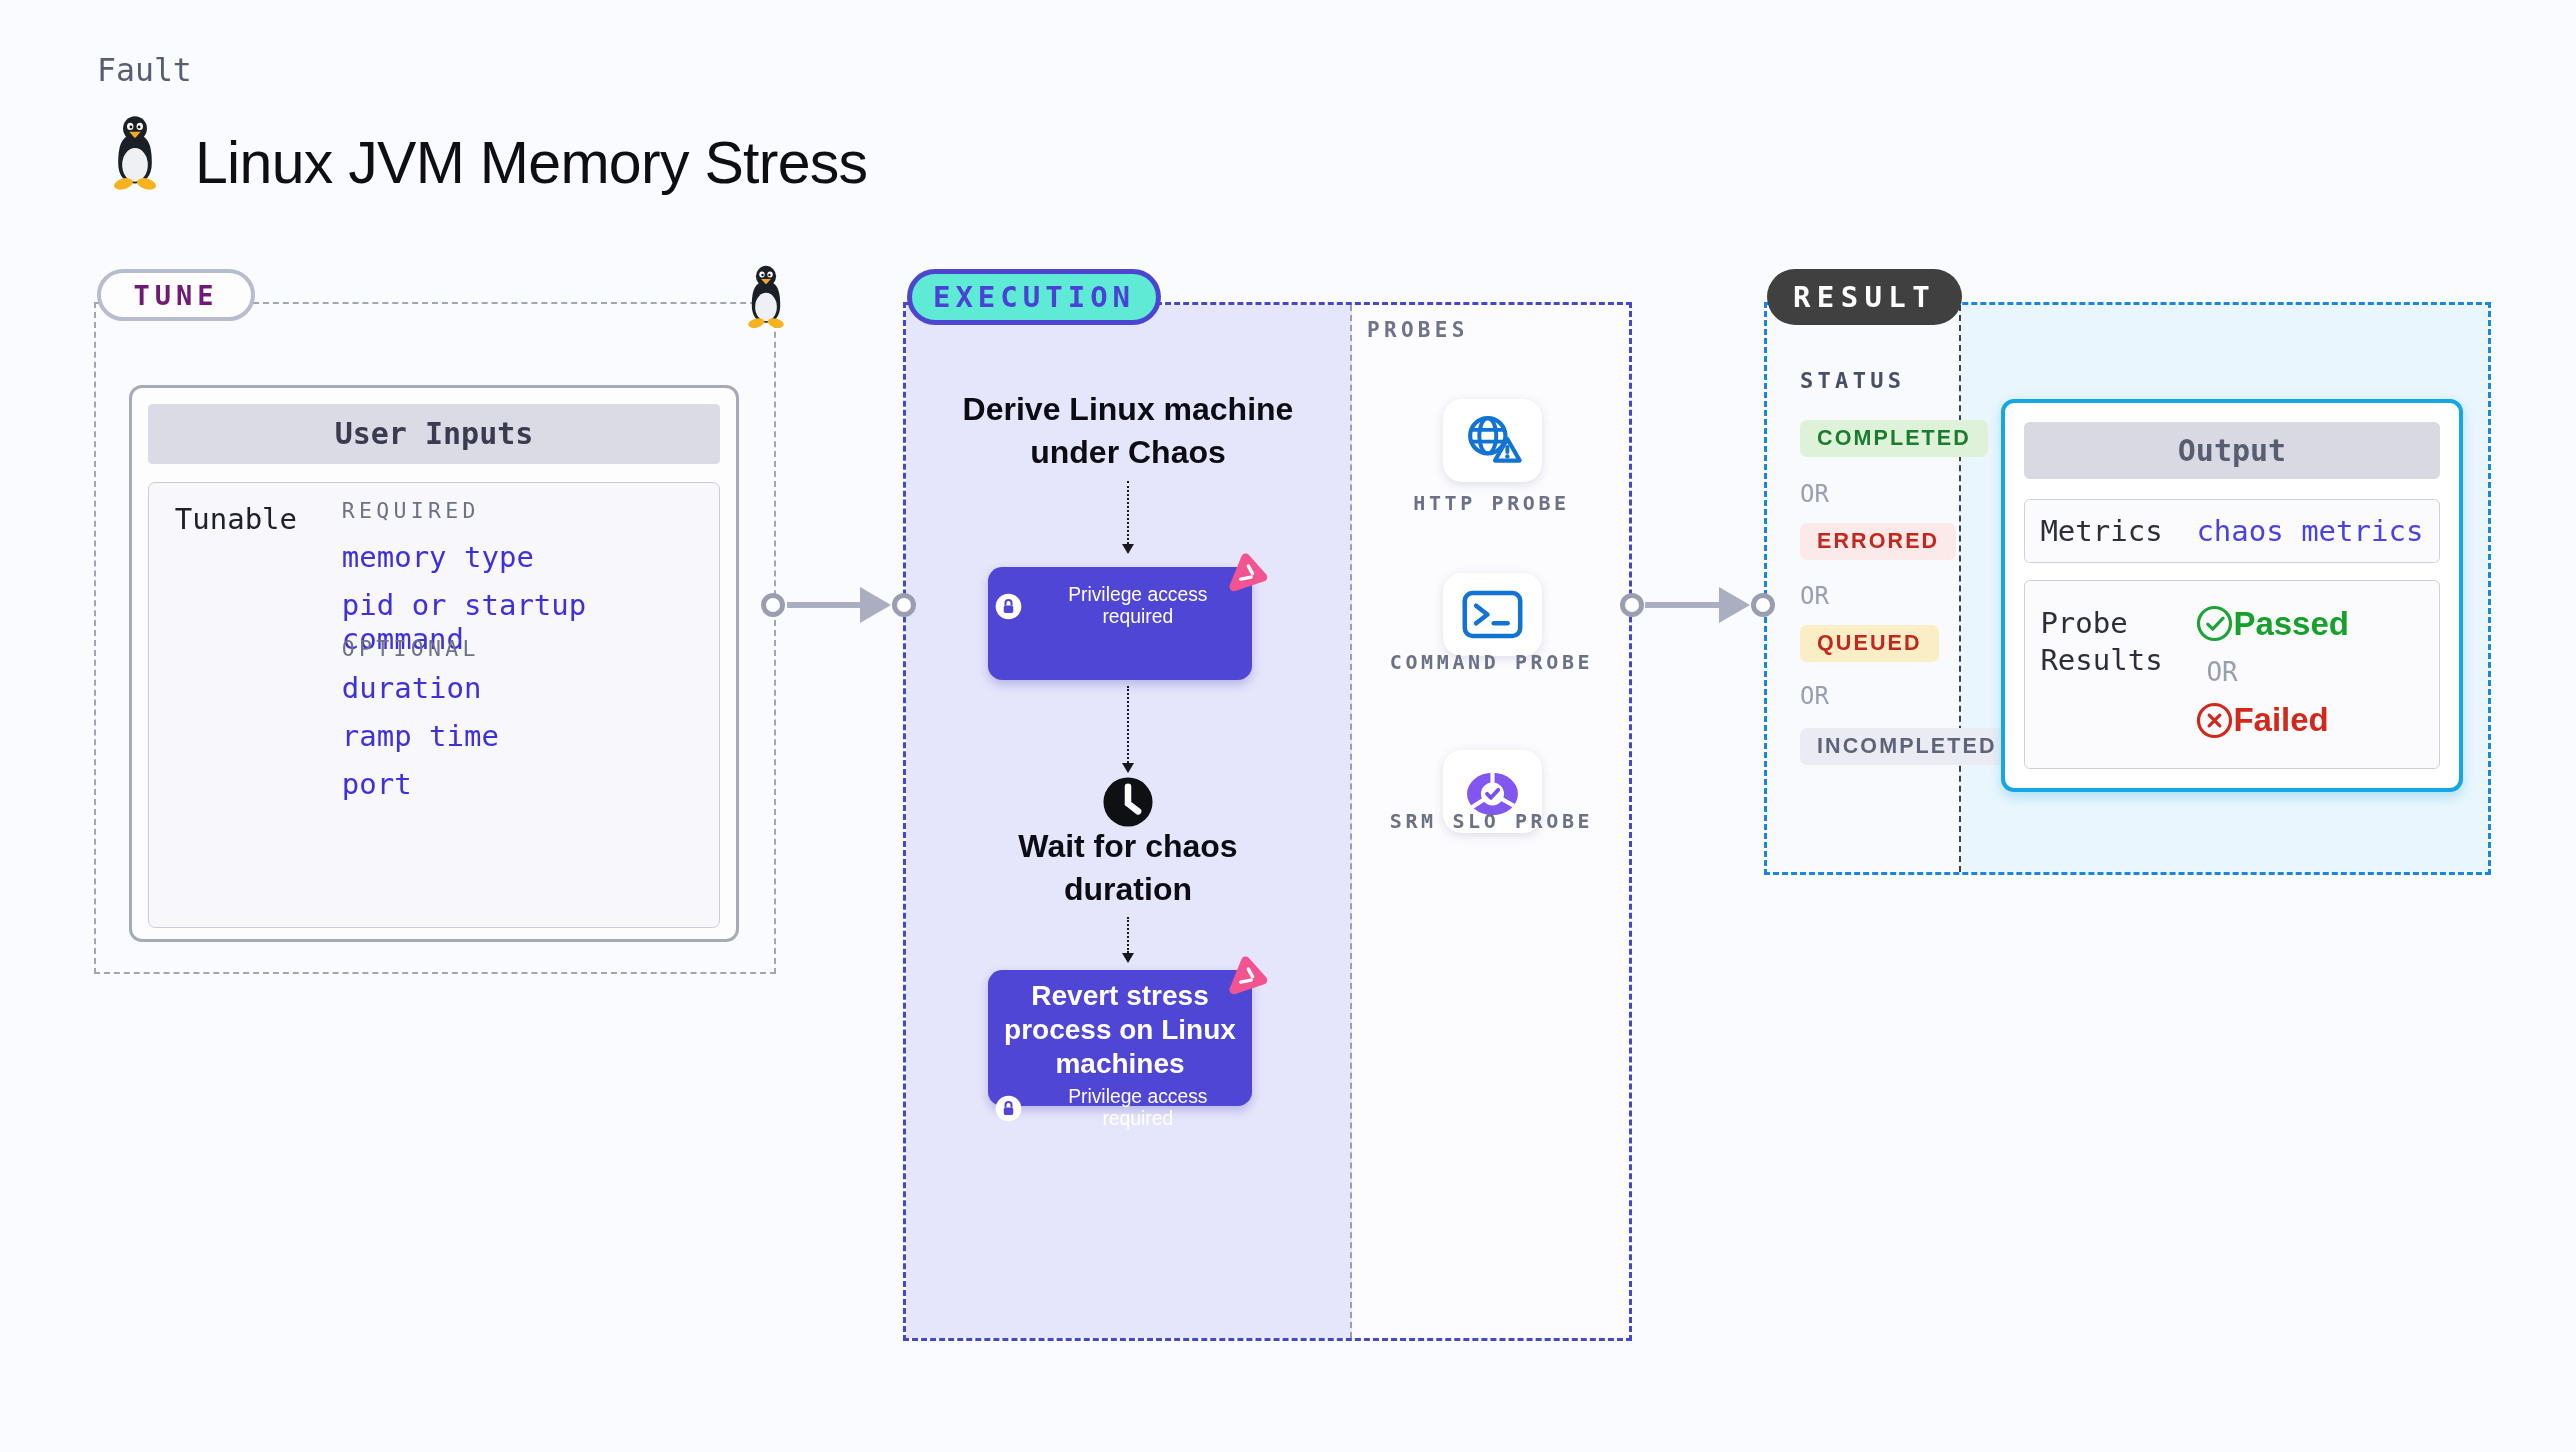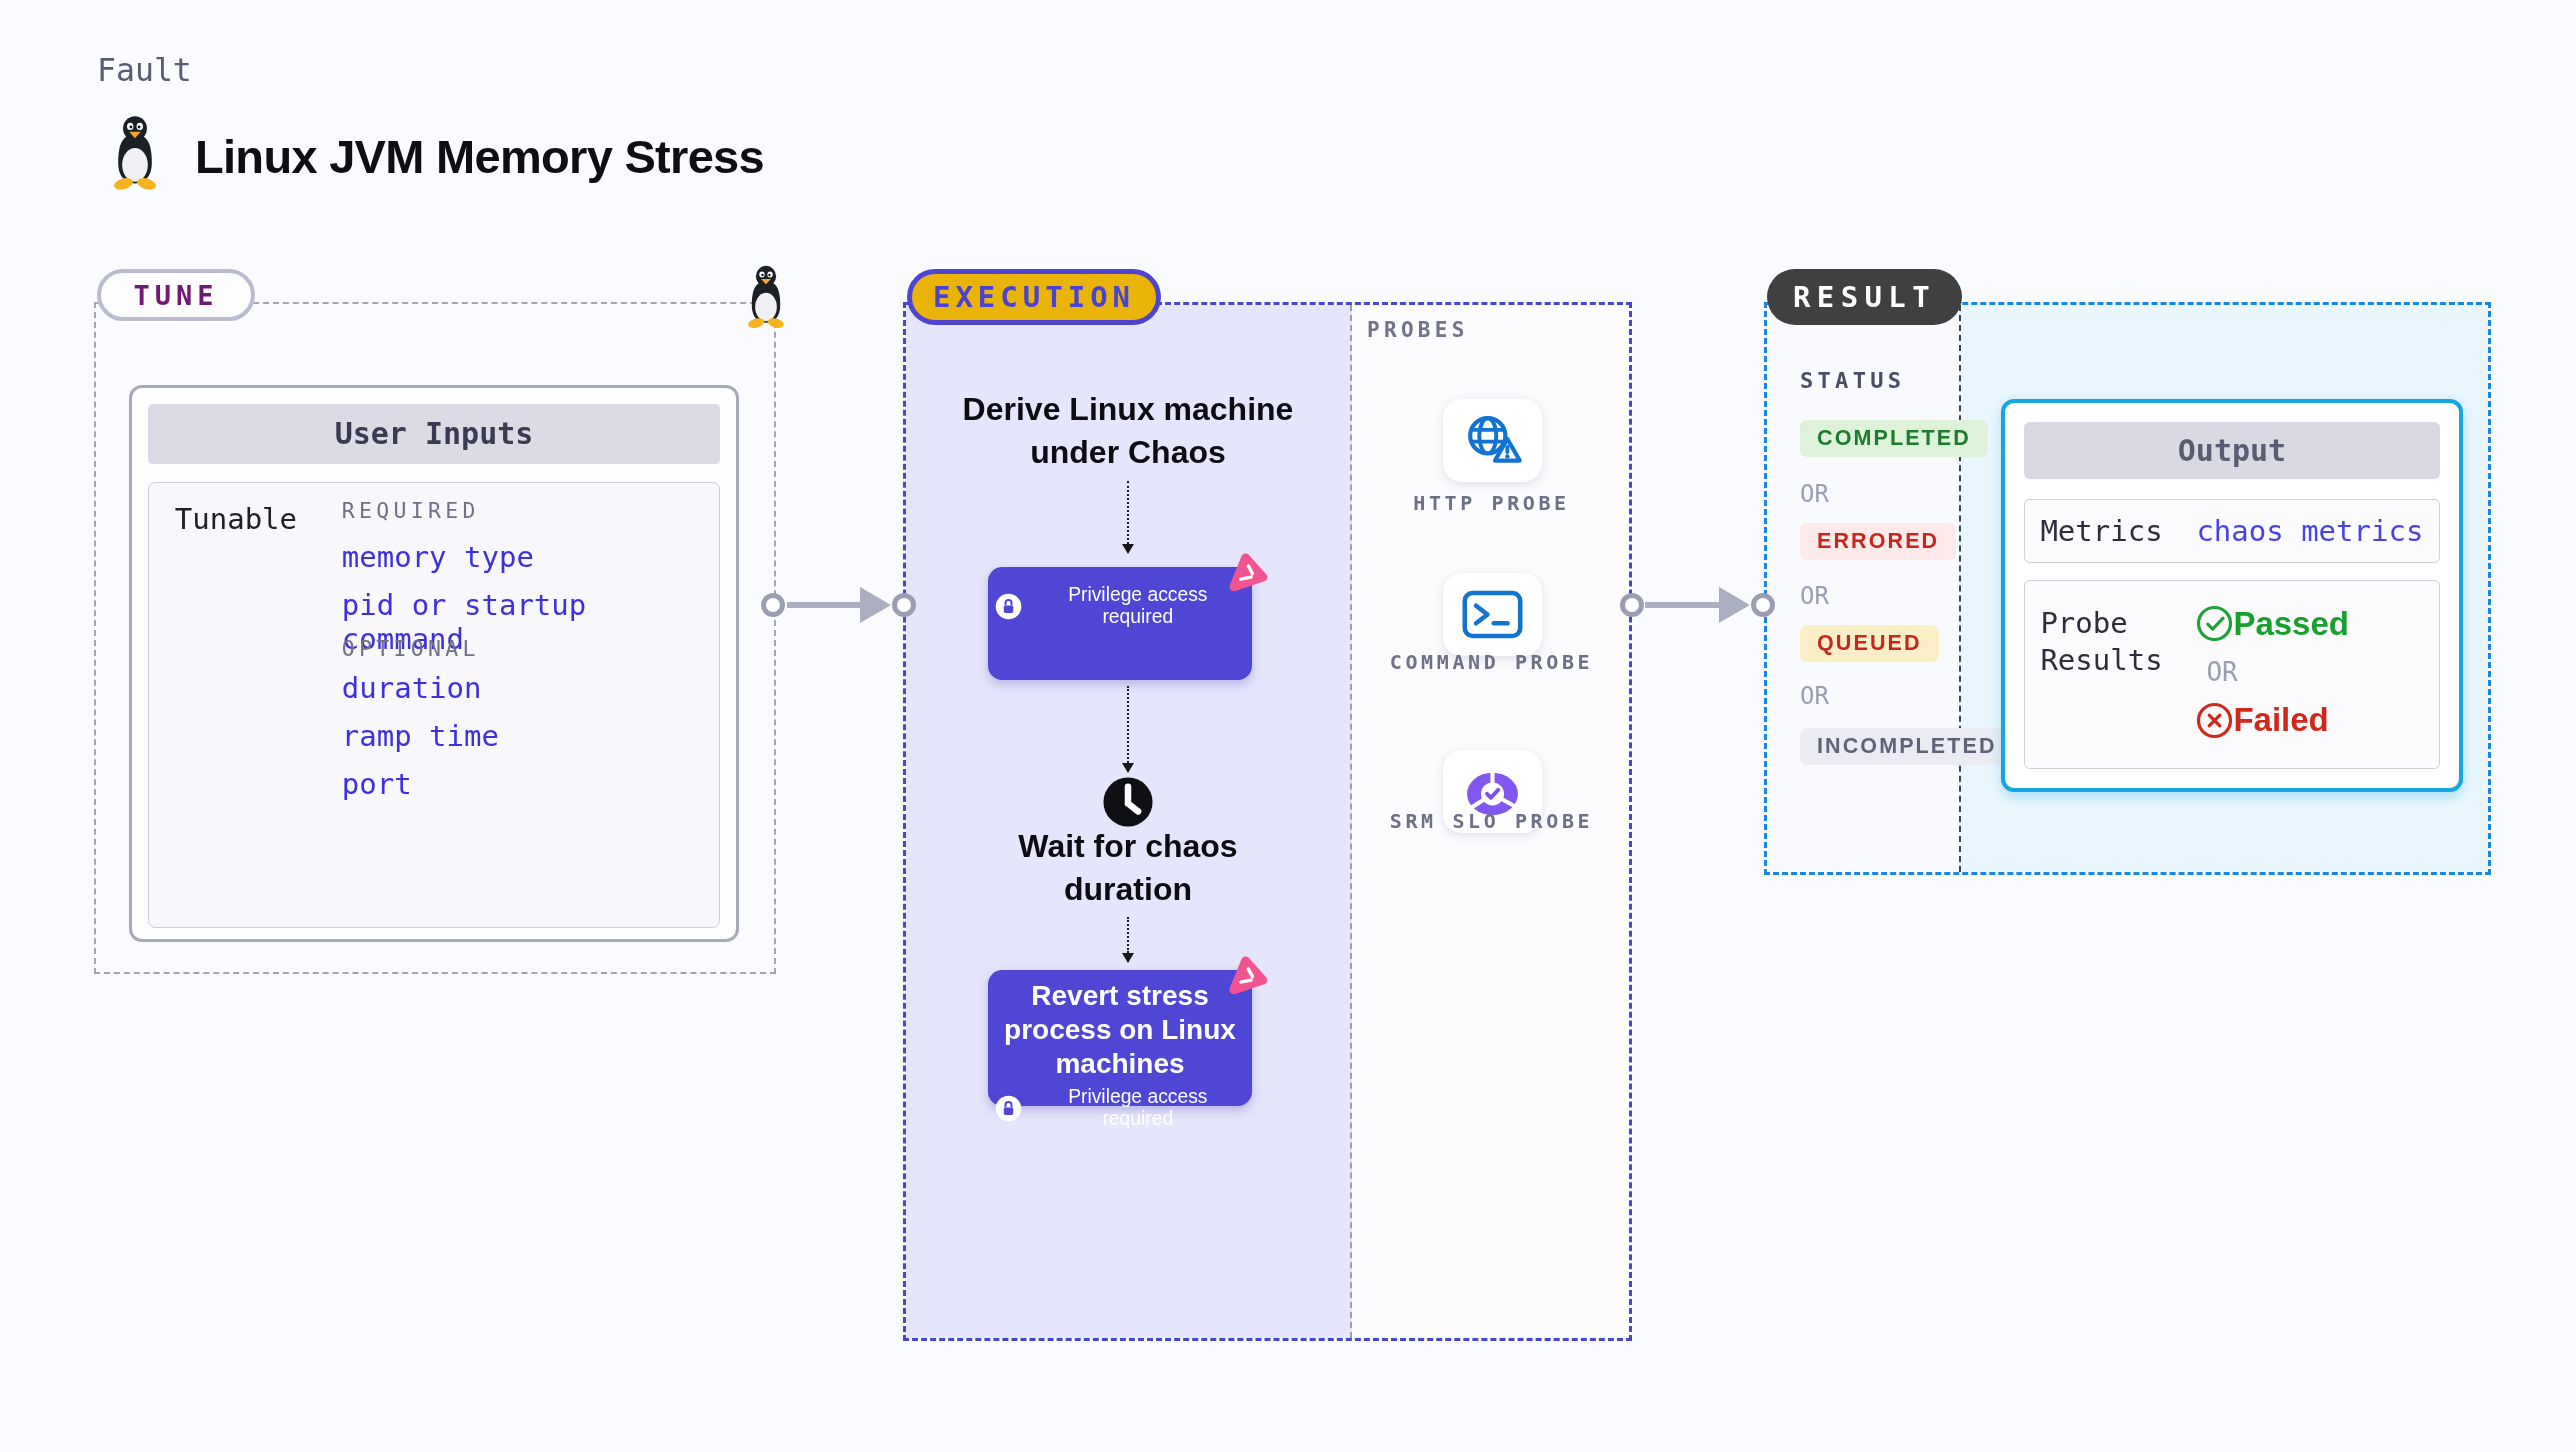--- a/index.html
+++ b/index.html
@@ -6,27 +6,27 @@
   html,body { background:#fafbfe; }
   .canvas {
     position:relative; width:2576px; height:1452px;
     background:#fafbfe; overflow:hidden;
     font-family:"Liberation Sans","DejaVu Sans",sans-serif;
   }
 
   
   #fault-eyebrow { position:absolute; left:97px; top:52px; font-family:"DejaVu Sans Mono",monospace; font-size:31.5px; color:#585d72; }
   #tux-big { position:absolute; left:105px; top:115px; width:60px; height:75px; }
-  #page-title { position:absolute; left:195px; top:129px; font-size:47px; font-weight:bold; color:#0e0e13; letter-spacing:-0.7px; }
+  #page-title { position:absolute; left:195px; top:129px; font-size:59px; font-weight:normal; color:#0e0e13; letter-spacing:-0.7px; }
 
   
   .pill { position:absolute; display:flex; align-items:center; justify-content:center;
           border-radius:43px; font-family:"DejaVu Sans Mono",monospace; font-weight:bold; letter-spacing:5px; z-index:4; }
   #tune-pill { left:97px; top:269px; width:158px; height:52px; background:#fdfdfe; border:4.3px solid #b9bcce; color:#701a75; font-size:27px; }
-  #exec-pill { left:907px; top:269px; width:254px; height:56px; background:#eab308; border:5px solid #4d45cf; color:#4a42d4; font-size:29px; }
+  #exec-pill { left:907px; top:269px; width:254px; height:56px; background:#5eead4; border:5px solid #4d45cf; color:#4a42d4; font-size:29px; }
   #result-pill { left:1767px; top:269px; width:195px; height:56px; background:#404040; color:#ffffff; font-size:29px; letter-spacing:6.4px; }
 
   
   #tune-box { position:absolute; left:94px; top:302px; width:682px; height:672px; border:2.9px dashed #a2a5b4; }
   #tux-small { position:absolute; left:741px; top:265px; width:50px; height:63px; z-index:4; }
   #ui-card { position:absolute; left:129px; top:385px; width:610px; height:557px; background:#fdfdfe;
              border:3.6px solid #a6a9b6; border-radius:13px; padding:15.8px; z-index:2; }
   #ui-card-header { height:60px; background:#dbdbe5; border-radius:4.3px; display:flex; align-items:center; justify-content:center;
                     font-family:"DejaVu Sans Mono",monospace; font-weight:bold; font-size:30px; color:#3a3a50; }
   #ui-panel { position:relative; margin-top:18.6px; height:446px; background:#f8f8fc; border:1.4px solid #caccd8; border-radius:7.2px; }

